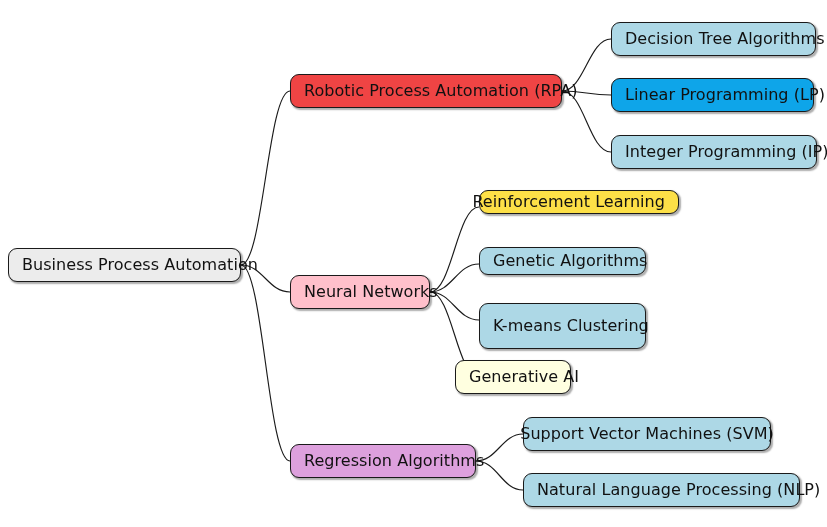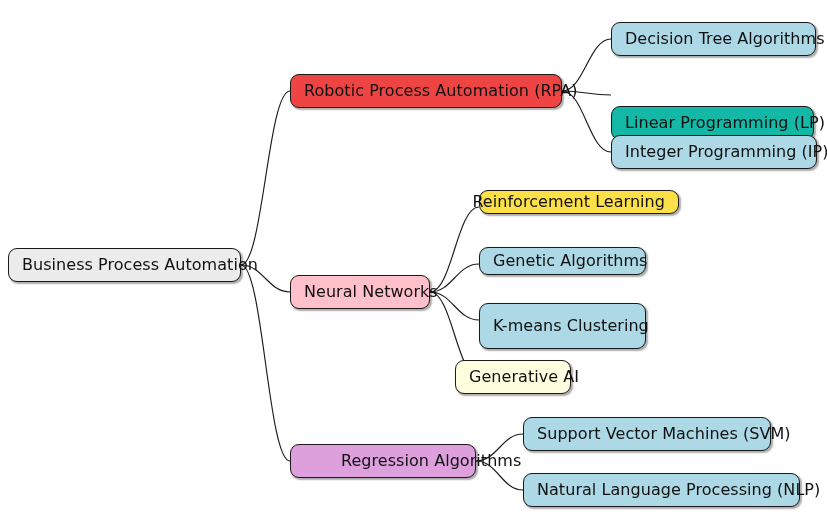--- a/index.html
+++ b/index.html
@@ -68,44 +68,44 @@
   <div id="nodes">
       <div class="node" style="left: 8px; top: 248px; width: 233px; height: 34px; background: rgb(236, 236, 236);">
         <span class="label">Business Process Automation</span>
       </div>
       <div class="node" style="left: 290px; top: 74px; width: 272px; height: 34px; background: #ef4444;">
         <span class="label">Robotic Process Automation (RPA)</span>
       </div>
       <div class="node" style="left: 611px; top: 22px; width: 205px; height: 34px; background: rgb(173, 216, 230);">
         <span class="label">Decision Tree Algorithms</span>
       </div>
-      <div class="node" style="left: 611px; top: 78px; width: 203px; height: 34px; background: #14b8a6; margin-top: 28px;">
+      <div class="node" style="left: 611px; top: 78px; width: 203px; height: 34px; background: #0ea5e9;">
         <span class="label">Linear Programming (LP)</span>
       </div>
       <div class="node" style="left: 611px; top: 135px; width: 206px; height: 34px; background: rgb(173, 216, 230);">
         <span class="label">Integer Programming (IP)</span>
       </div>
       <div class="node" style="left: 290px; top: 275px; width: 140px; height: 34px; background: rgb(255, 192, 203);">
         <span class="label">Neural Networks</span>
       </div>
       <div class="node" style="left: 479px; top: 190px; width: 200px; height: 24px; background: #fde047; justify-content: flex-end;">
         <span class="label">Reinforcement Learning</span>
       </div>
       <div class="node" style="left: 479px; top: 247px; width: 167px; height: 28px; background: rgb(173, 216, 230);">
         <span class="label">Genetic Algorithms</span>
       </div>
       <div class="node" style="left: 479px; top: 303px; width: 167px; height: 46px; background: rgb(173, 216, 230); align-items: center;">
         <span class="label">K-means Clustering</span>
       </div>
       <div class="node" style="left: 455px; top: 360px; width: 116px; height: 34px; background: rgb(255, 255, 224);">
         <span class="label">Generative AI</span>
       </div>
-      <div class="node" style="left: 290px; top: 444px; width: 186px; height: 34px; background: rgb(221, 160, 221); padding-left: 37px;">
+      <div class="node" style="left: 290px; top: 444px; width: 186px; height: 34px; background: rgb(221, 160, 221);">
         <span class="label">Regression Algorithms</span>
       </div>
-      <div class="node" style="left: 523px; top: 417px; width: 248px; height: 34px; background: rgb(173, 216, 230);">
+      <div class="node" style="left: 523px; top: 417px; width: 248px; height: 34px; background: rgb(173, 216, 230); justify-content: center;">
         <span class="label">Support Vector Machines (SVM)</span>
       </div>
       <div class="node" style="left: 523px; top: 473px; width: 277px; height: 34px; background: rgb(173, 216, 230);">
         <span class="label">Natural Language Processing (NLP)</span>
       </div>
     </div>
 </div>
 
 </body></html>

